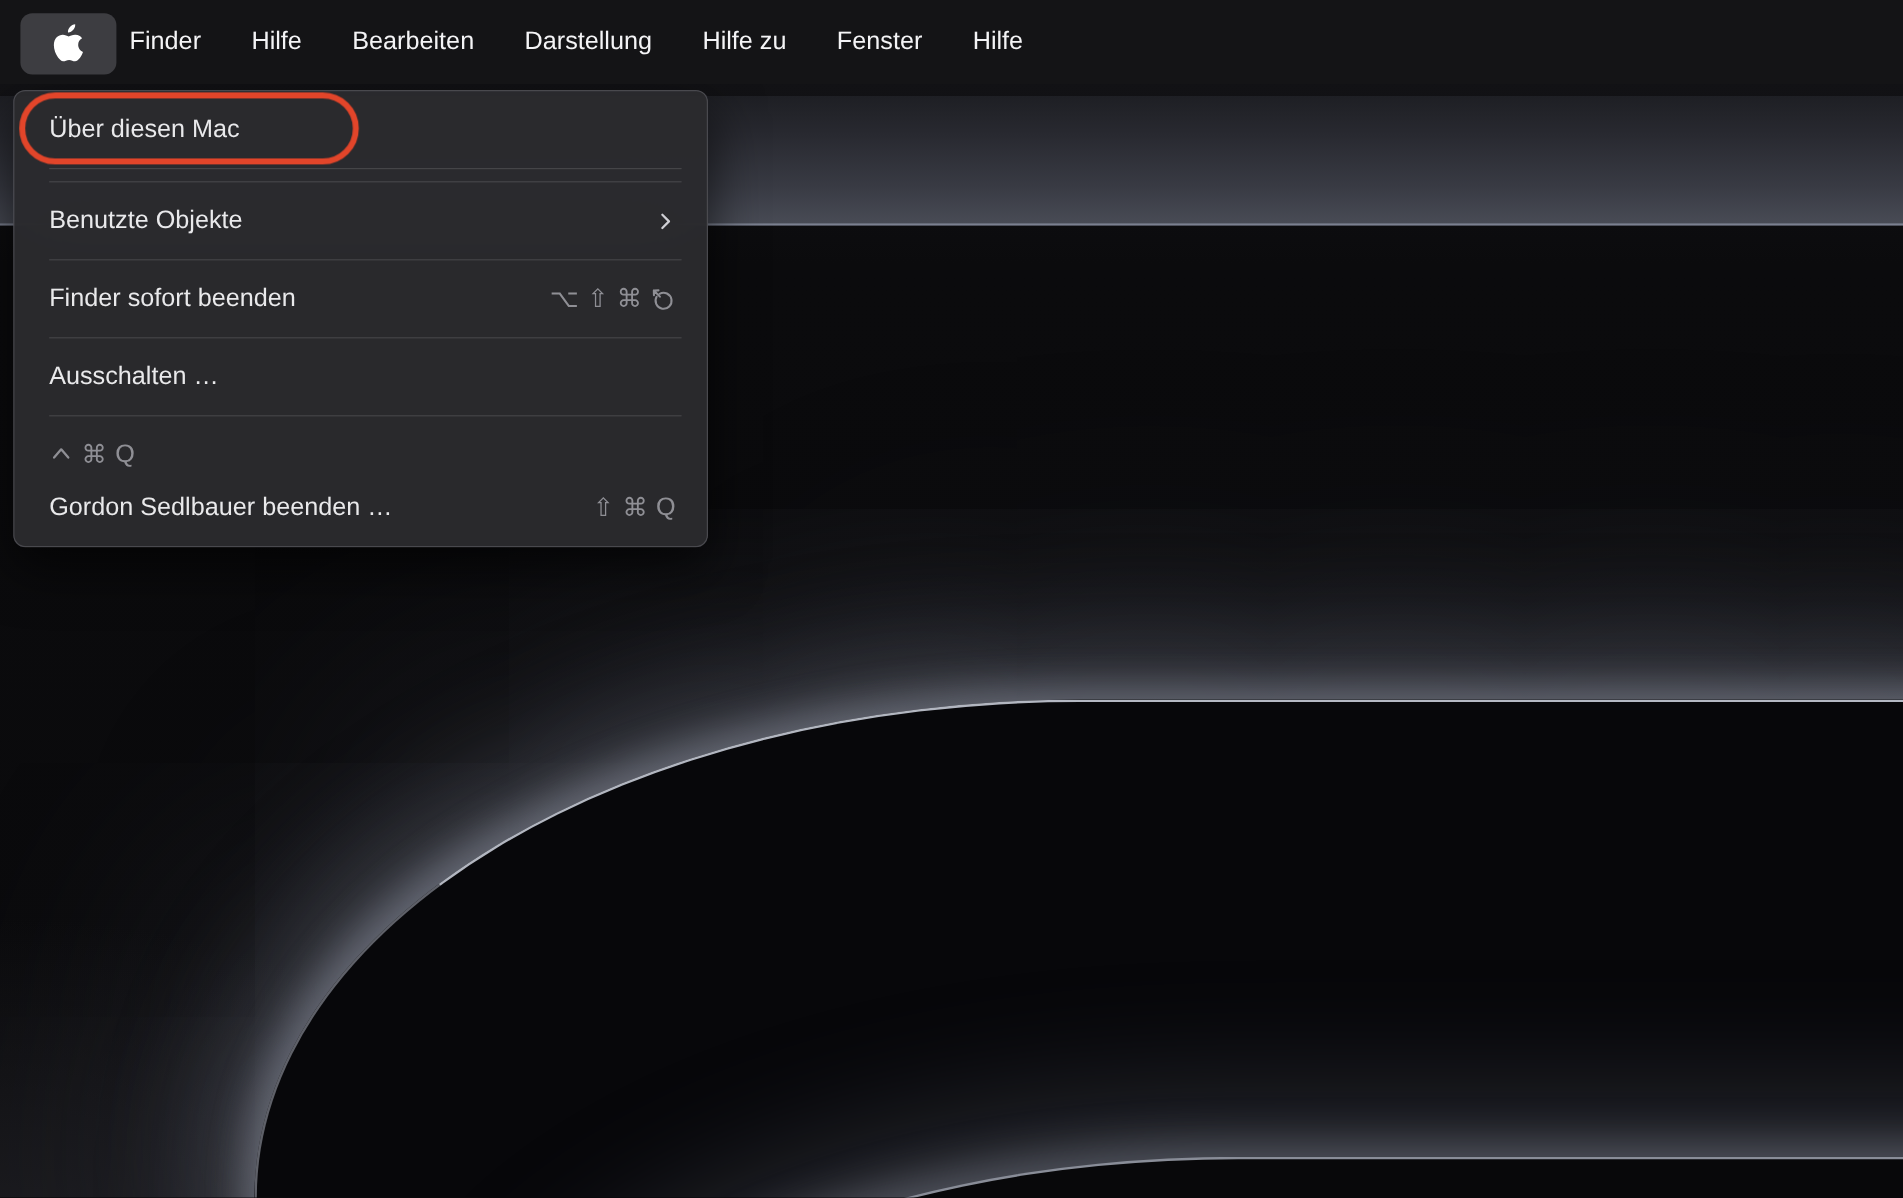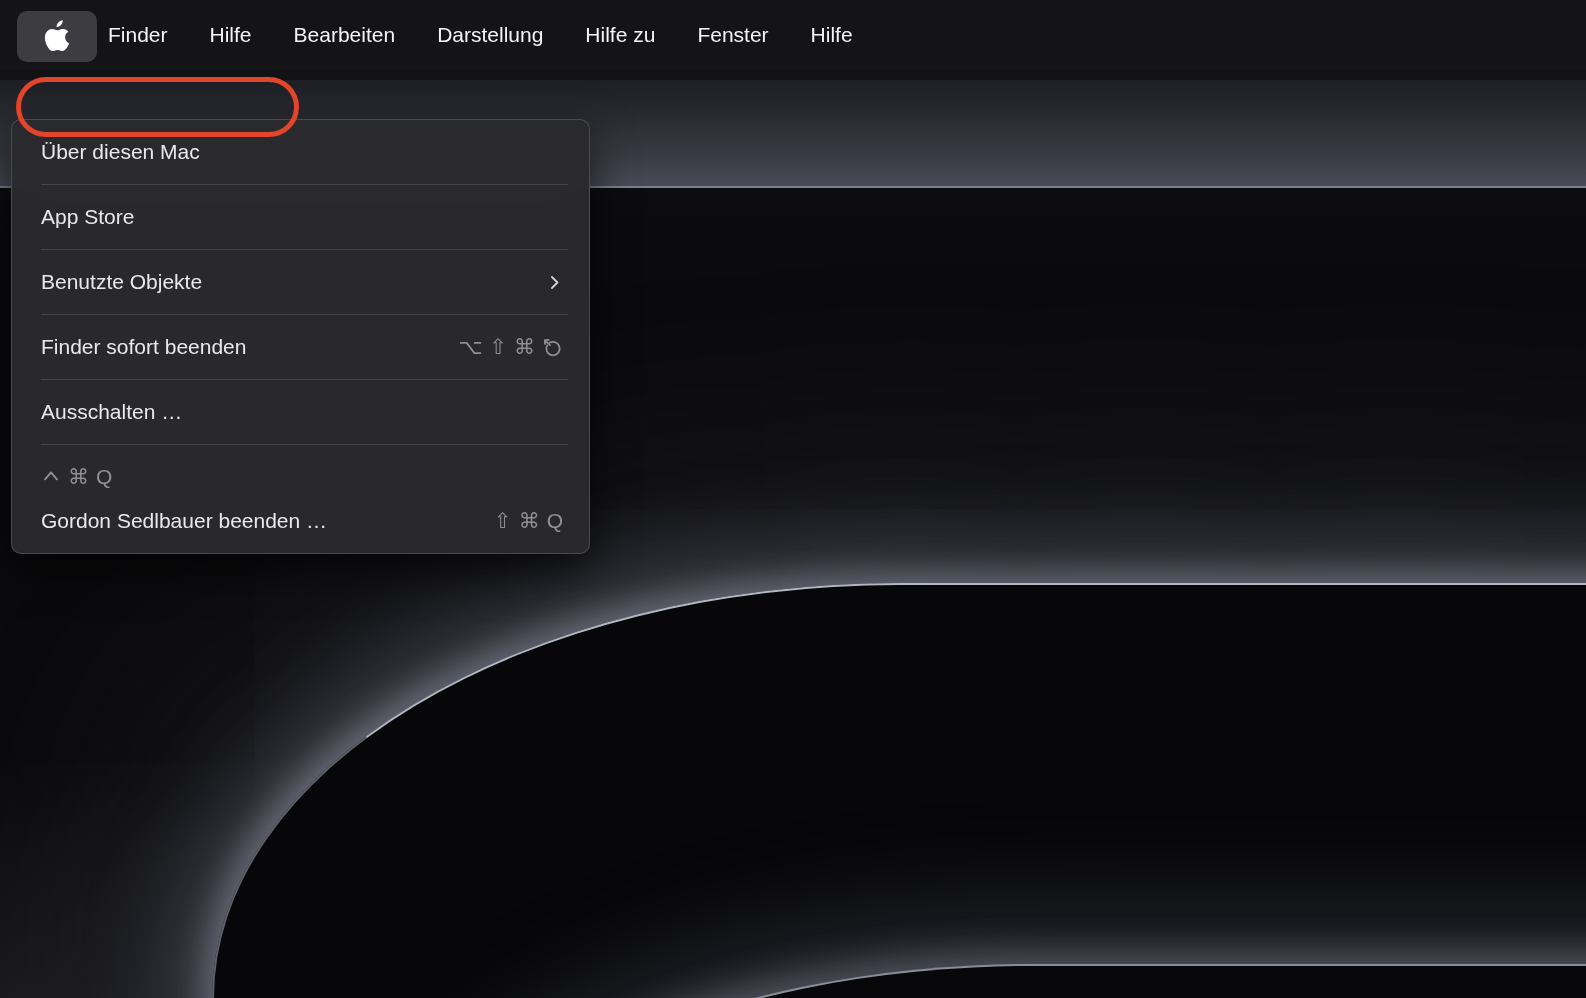--- a/index.html
+++ b/index.html
@@ -49,21 +49,21 @@
     display:flex;align-items:center;gap:42px;
     color:#f4f4f6;font-size:21px;}
   .mb-item{white-space:nowrap;cursor:default;}
   .mb-item.bold{font-weight:400;}
   
   .menu{position:absolute;left:11px;top:75px;width:579px;box-sizing:border-box;
     background:rgba(42,42,45,0.97);
     border:1px solid rgba(135,135,142,0.35);
     border-radius:10px;padding:10px 0;
     box-shadow:0 16px 44px rgba(0,0,0,0.65);
-    z-index:40;backdrop-filter:blur(30px);margin-top:44px;}
+    z-index:40;backdrop-filter:blur(30px);}
   .menu-item{height:44px;display:flex;align-items:center;
     padding:0 26px 0 29px;font-size:21px;color:#e9e9eb;cursor:default;}
   .menu-item .label{flex:1;white-space:nowrap;}
   .shortcut{display:flex;align-items:center;gap:7px;color:#8f8f95;font-size:21px;}
   .shortcut .kchar{display:inline-block;min-width:14px;text-align:center;}
   .shortcut svg{display:block;}
   .chev{display:flex;align-items:center;color:#cfcfd4;}
   .sep{height:1px;background:rgba(255,255,255,0.13);margin:10px 21px 10px 29px;}
   
   .annotation{position:absolute;left:16px;top:77px;width:283px;height:60px;
@@ -98,23 +98,20 @@
       <span class="mb-item">Fenster</span>
       <span class="mb-item">Hilfe</span>
     </div>
 </div>
 
 <div class="menu" id="apple-menu">
     <div class="menu-item">
       <span class="label">Über diesen Mac</span>
     </div>
     <div class="sep"></div>
-    <div class="menu-item">
-      <span class="label">App Store</span>
-    </div>
     <div class="sep"></div>
     <div class="menu-item">
       <span class="label">Benutzte Objekte</span>
       <span class="chev">
         <svg viewBox="0 0 20 20" width="17" height="17">
           <path d="M7 3.5 L13.5 10 L7 16.5" fill="none" stroke="currentColor" stroke-width="2.2" stroke-linecap="round" stroke-linejoin="round"></path>
         </svg>
       </span>
     </div>
     <div class="sep"></div>

